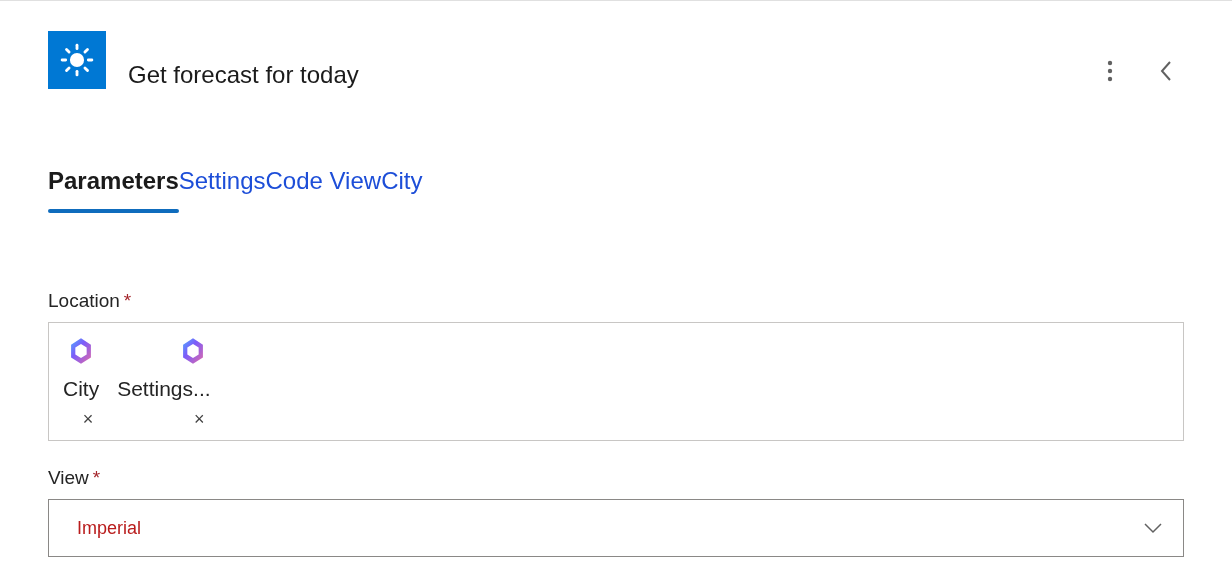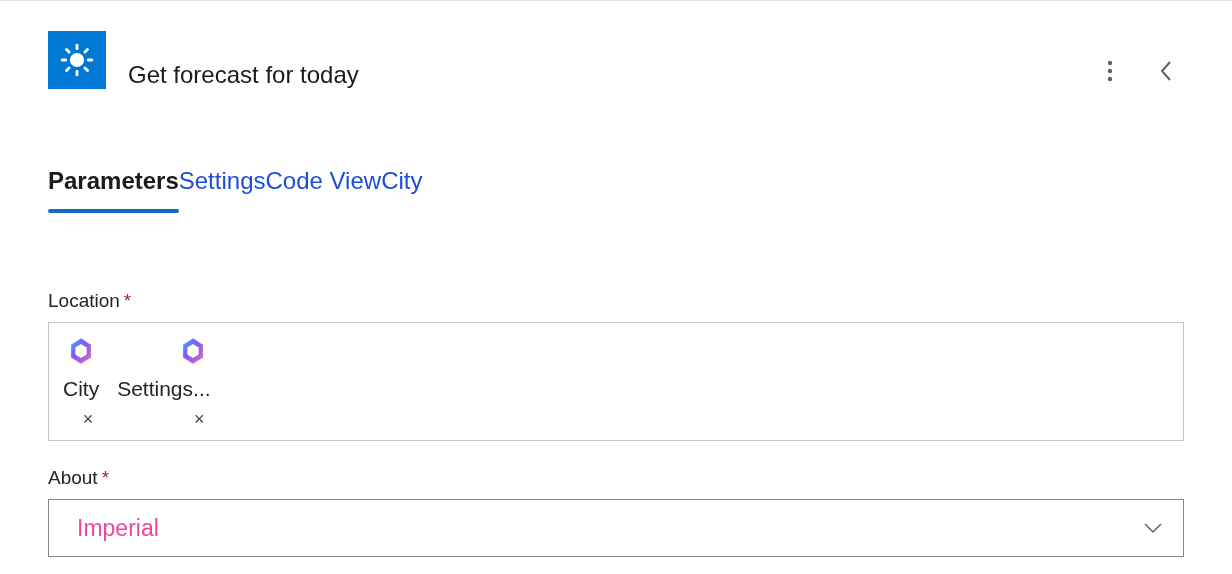--- a/index.html
+++ b/index.html
@@ -127,22 +127,22 @@
     .select-box {
       border: 1px solid #8a8886;
       height: 58px;
       display: flex;
       align-items: center;
       padding: 0 20px 0 28px;
       justify-content: space-between;
       cursor: pointer;
     }
     .select-value {
-      font-size: 23px;
-      color: #ec4899;
+      font-size: 18px;
+      color: #b91c1c;
     }
     .divider {
       height: 1px;
       background: #e0e0e0;
       margin-top: 30px;
       border: none;
     }
     svg { display: block; }
   </style>
 </head>
@@ -235,21 +235,21 @@
           <span class="token-label">Settings...</span>
           <span class="token-remove">
             <span>×</span>
           </span>
         </div>
       </div>
     </div>
 
     <div class="field">
       <label class="field-label">
-        <span>About</span><span class="req">*</span>
+        <span>View</span><span class="req">*</span>
       </label>
       <div class="select-box">
         <span class="select-value">Imperial</span>
         <span>
           <svg width="20" height="12" viewBox="0 0 20 12" fill="none" stroke="#616161" stroke-width="1.5">
             <polyline points="2,2 10,10 18,2"></polyline>
           </svg>
         </span>
       </div>
     </div>

